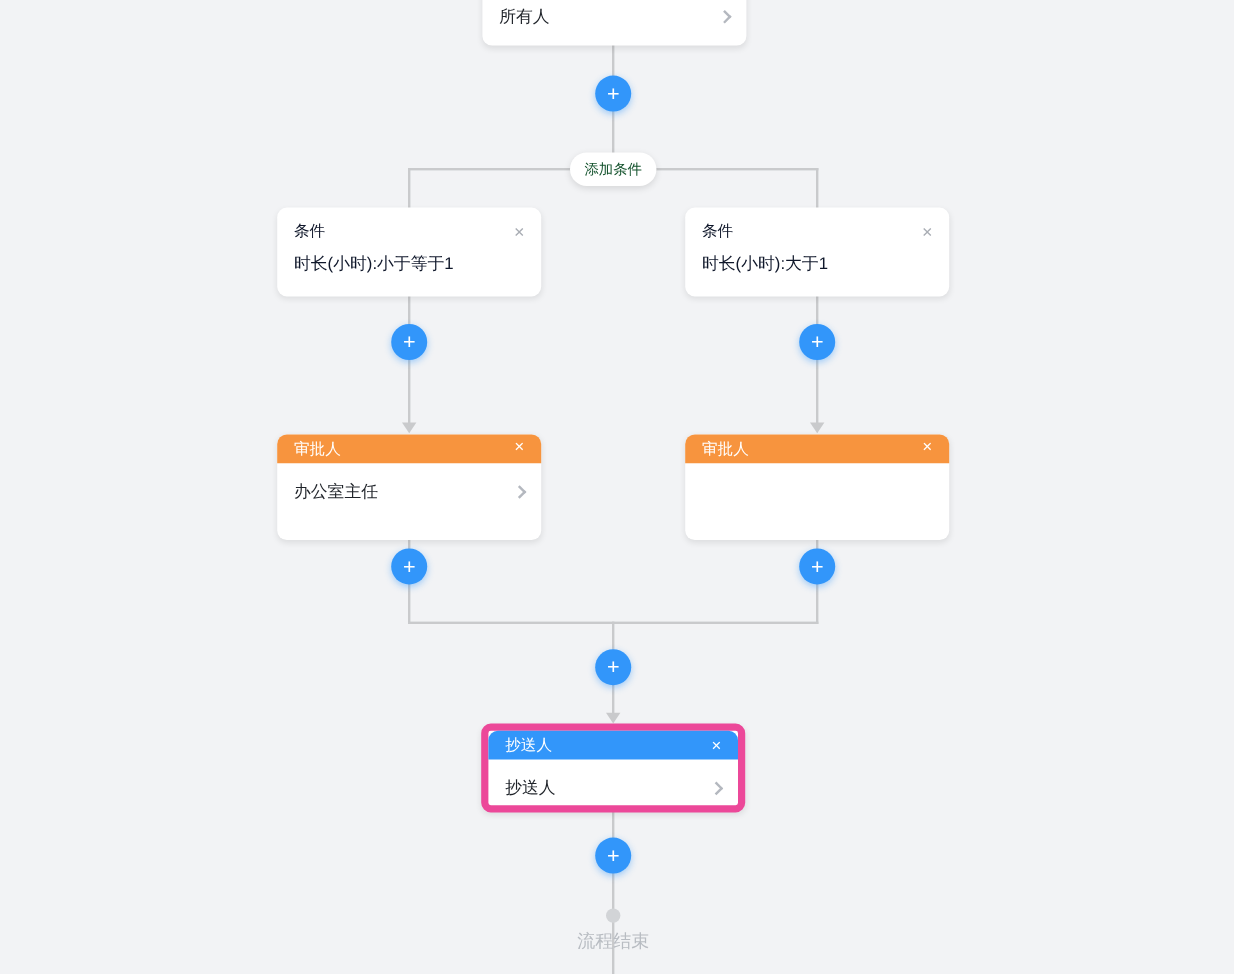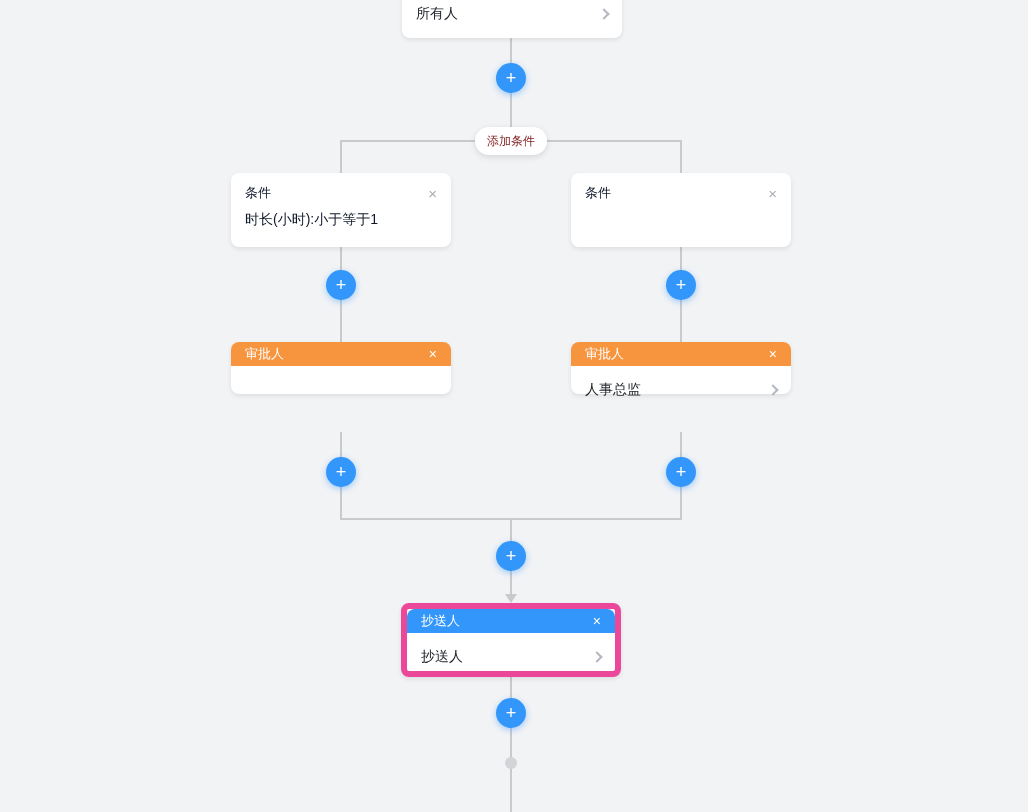--- a/index.html
+++ b/index.html
@@ -59,36 +59,36 @@
   }
   
   .start-card { top:-32px; left:402px; height:70px; }
   .start-card .card-body { position:absolute; left:0; right:0; bottom:0; }
   
   .cond-card { top:173px; height:74px; padding:11px 14px; }
   .cond-title-row { display:flex; align-items:center; justify-content:space-between; }
   .cond-title { font-size:13px; color:#0f172a; }
   .cond-content { margin-top:9px; font-size:14px; color:#0f172a; }
   
-  .appr-card { top:342px; height:52px; }
+  .appr-card { top:362px; height:88px;font-family:Liberation Mono, monospace; }
   .cc-card   { top:603px; left:401px; height:74px; border:6px solid #ec4899; }
   
   .plus-btn {
     position:absolute; width:30px; height:30px; border-radius:50%;
     background:#3296fa; color:#fff;
     display:flex; align-items:center; justify-content:center;
     font-size:18px; font-weight:400; line-height:1;
     box-shadow:0 2px 6px 0 rgba(50,150,250,0.45);
     cursor:pointer; user-select:none;
   }
   
   .add-cond-pill {
     position:absolute; left:475px; top:127px;
     width:72px; height:28px; border-radius:14px;
-    background:#fff; color:#7f1d1d; font-size:12px;
+    background:#fff; color:#14532d; font-size:12px;
     display:flex; align-items:center; justify-content:center;
     box-shadow:0 2px 6px 0 rgba(0,0,0,0.12);
     cursor:pointer;
   }
   
   .end-label {
     position:absolute; left:411px; top:775px; width:200px;
     text-align:center; font-size:15px; color:#b8bcc2;
   }
 </style>
@@ -137,45 +137,46 @@
       <span class="close-x">×</span>
     </div>
     <div class="cond-content">时长(小时):小于等于1</div>
   </div>
 
   <div class="card cond-card" style="left:571px">
     <div class="cond-title-row">
       <span class="cond-title">条件</span>
       <span class="close-x">×</span>
     </div>
+    <div class="cond-content">时长(小时):大于1</div>
   </div>
 
   <div class="plus-btn" style="left:326px;top:270px">
     <span>+</span>
   </div>
   <div class="plus-btn" style="left:666px;top:270px">
     <span>+</span>
   </div>
 
   <div class="card appr-card" style="left:231px">
     <div class="card-header orange">
       <span>审批人</span>
       <span class="close-x">×</span>
     </div>
+    <div class="card-body">
+      <span>办公室主任</span>
+      <span class="chev"></span>
+    </div>
   </div>
 
   <div class="card appr-card" style="left:571px">
     <div class="card-header orange">
       <span>审批人</span>
       <span class="close-x">×</span>
     </div>
-    <div class="card-body">
-      <span>人事总监</span>
-      <span class="chev"></span>
-    </div>
   </div>
 
   <div class="plus-btn" style="left:326px;top:457px">
     <span>+</span>
   </div>
   <div class="plus-btn" style="left:666px;top:457px">
     <span>+</span>
   </div>
 
   <div class="plus-btn" style="left:496px;top:541px">
@@ -190,14 +191,15 @@
     <div class="card-body">
       <span>抄送人</span>
       <span class="chev"></span>
     </div>
   </div>
 
   <div class="plus-btn" style="left:496px;top:698px">
     <span>+</span>
   </div>
 
+  <div class="end-label">流程结束</div>
 
 </div>
 
 </body></html>

